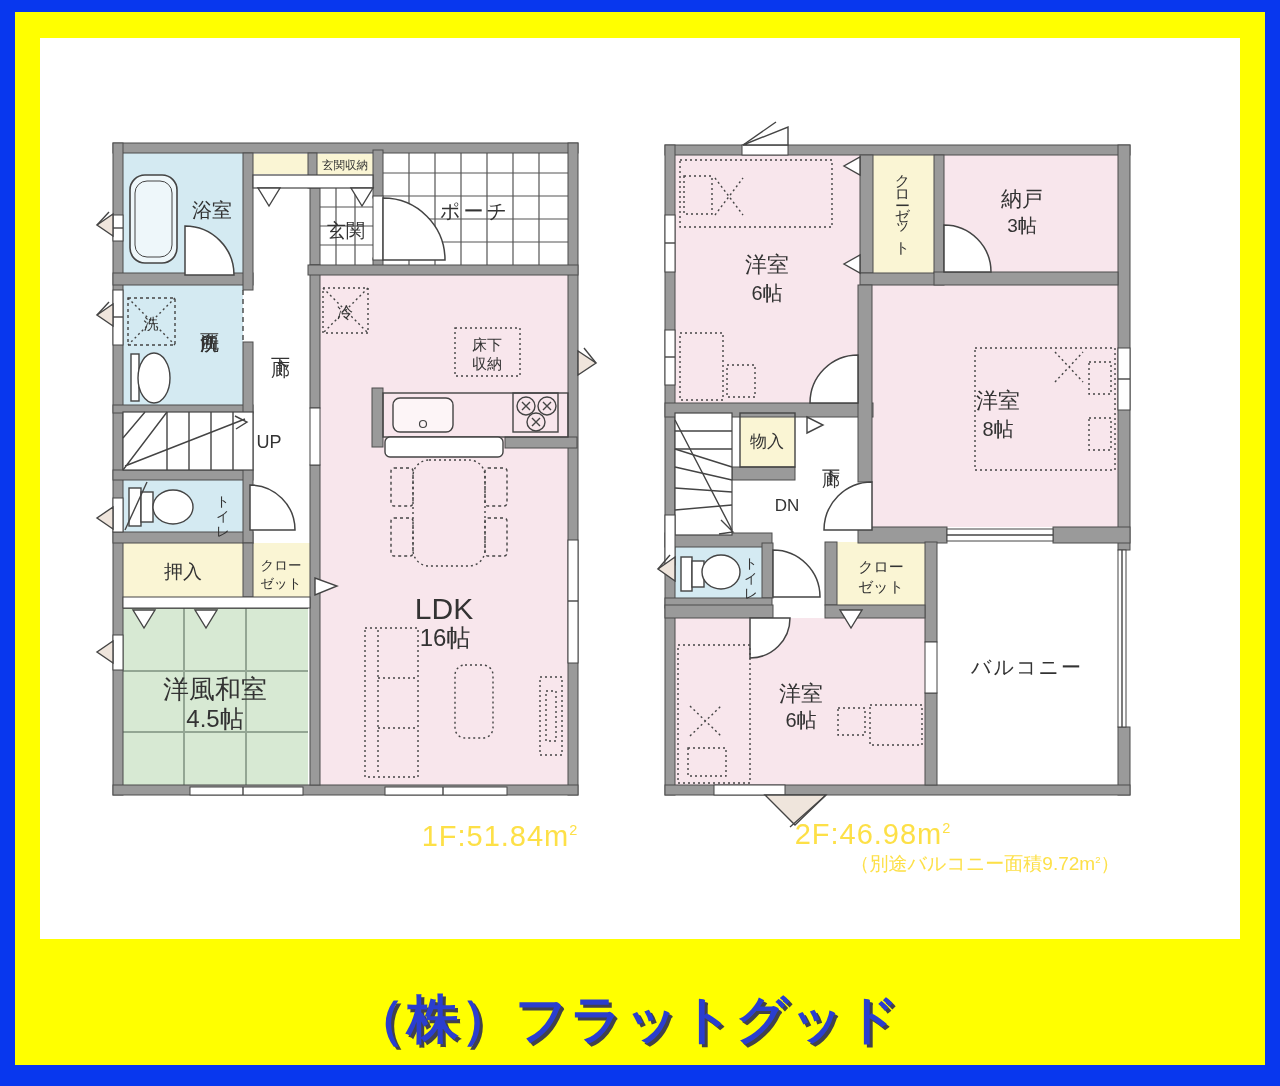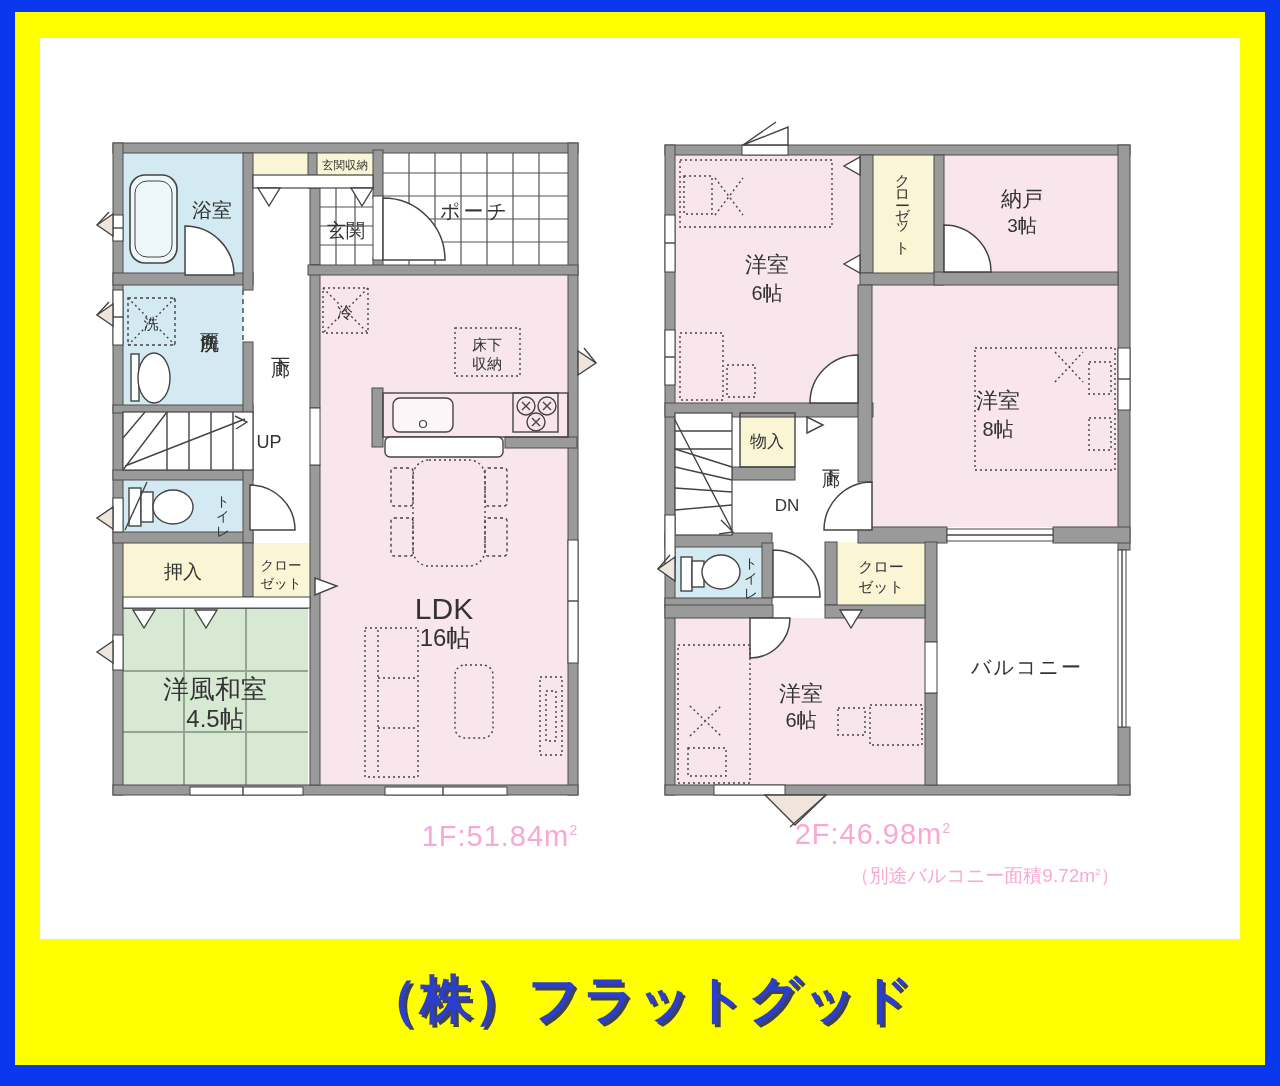--- a/index.html
+++ b/index.html
@@ -4,27 +4,27 @@
 <style>
   html,body{margin:0;padding:0;}
   body{
     width:1280px;height:1086px;position:relative;overflow:hidden;
     background:#0837ee;
     font-family:"Liberation Sans","DejaVu Sans",sans-serif;
   }
   .frame-yellow{position:absolute;left:15px;top:12px;width:1250px;height:1053px;background:#ffff00;}
   .canvas-white{position:absolute;left:40px;top:38px;width:1200px;height:901px;background:#ffffff;}
   .plan-svg{position:absolute;}
-  .area-label{position:absolute;color:#f9a8d4;text-align:center;white-space:nowrap;}
+  .area-label{position:absolute;color:#fde047;text-align:center;white-space:nowrap;}
   .area-main{font-size:29px;letter-spacing:1px;}
   .area-sub{font-size:19px;letter-spacing:0px;}
   .area-label sup{font-size:0.5em;}
   .footer-text{
-    position:absolute;left:15px;top:965px;width:1250px;height:90px;
-    display:flex;align-items:flex-start;justify-content:center;
+    position:absolute;left:2px;top:965px;width:1250px;height:90px;
+    display:flex;align-items:flex-end;justify-content:center;
     font-size:52px;font-weight:bold;color:#2a3ecf;
     text-shadow:3px 3px 0 #42424a;
     letter-spacing:2px;
   }
   
   text{fill:#333;font-family:"Liberation Sans","DejaVu Sans",sans-serif;}
   .vtext{writing-mode:vertical-rl;text-orientation:upright;}
   .wall{fill:#9a9a9a;stroke:#4c4c4c;stroke-width:1;}
   .win{fill:#ffffff;stroke:#444;stroke-width:1;}
   .dash{fill:none;stroke:#444;stroke-width:1.4;stroke-dasharray:3 3;}
@@ -359,19 +359,19 @@
   <text x="146" y="607" font-size="20" text-anchor="middle">6帖</text>
   <text x="372" y="554" font-size="20" text-anchor="middle" letter-spacing="2">バルコニー</text>
 </svg>
 
 <div class="area-label area-main" style="left:380px;top:820px;width:240px;">
   <span>1F:51.84m</span><sup>2</sup>
 </div>
 <div class="area-label area-main" style="left:773px;top:818px;width:200px;">
   <span>2F:46.98m</span><sup>2</sup>
 </div>
-<div class="area-label area-sub" style="left:795px;top:851px;width:380px;margin-top:12px;">
+<div class="area-label area-sub" style="left:795px;top:851px;width:380px;">
   <span>（別途バルコニー面積9.72m</span><sup>2</sup><span>）</span>
 </div>
 
 <div class="footer-text">
   <span>（株）フラットグッド</span>
 </div>
 
 </body></html>

